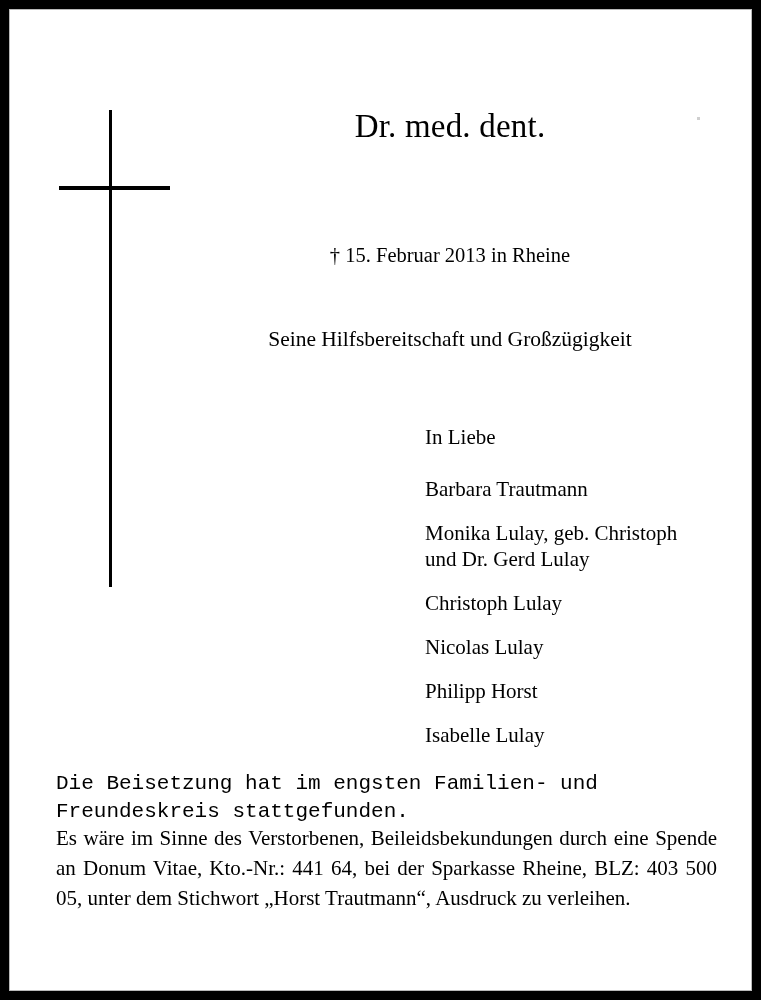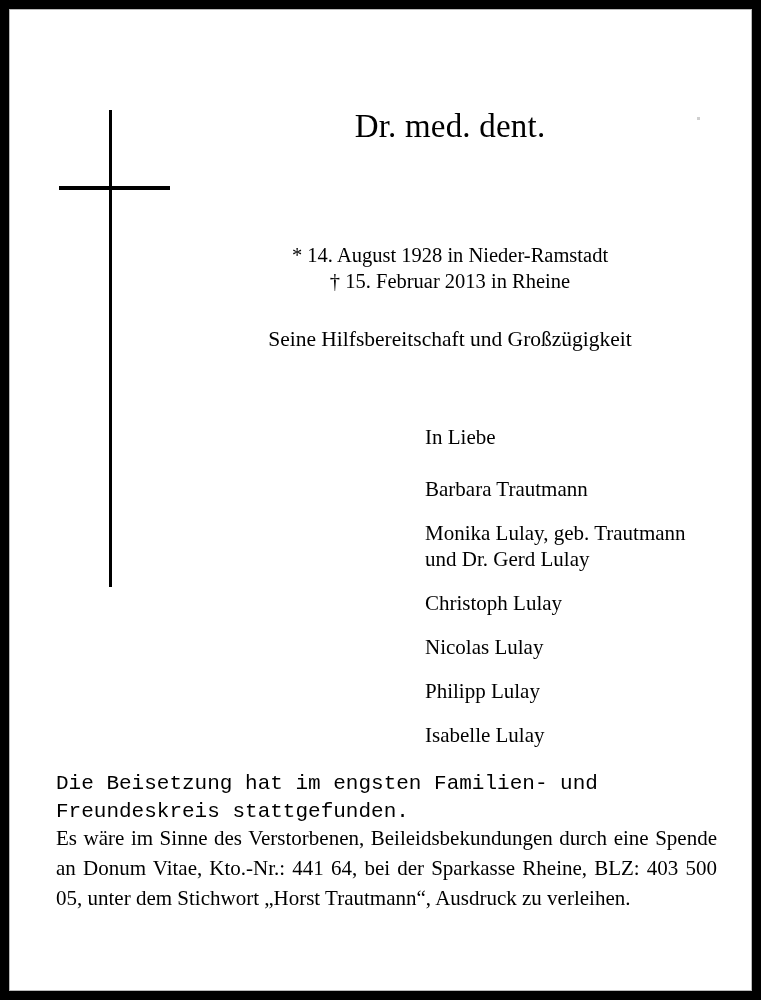--- a/index.html
+++ b/index.html
@@ -187,36 +187,35 @@
     <div class="cross-vertical"></div>
     <div class="cross-horizontal"></div>
 
     <div class="scan-speck"></div>
 
     <div class="header-block">
       <div class="honorific">Dr. med. dent.</div>
     </div>
 
     <div class="dates-block">
-      <div class="date-birth">* 14. August 1928 in Nieder-Ramstadt</div>
       <div class="date-death">†  15. Februar 2013 in Rheine</div>
     </div>
 
     <div class="dedication-block">
       <div>Seine Hilfsbereitschaft und Großzügigkeit</div>
     </div>
 
     <div class="mourners-block">
       <div class="mourners-intro">In Liebe</div>
       <div class="mourners-list">
           <div class="mourner"><span>Barbara Trautmann</span></div>
-          <div class="mourner"><span>Monika Lulay, geb. Trautmann</span><span class="line2">und Dr. Gerd Lulay</span></div>
+          <div class="mourner"><span>Monika Lulay, geb. Christoph</span><span class="line2">und Dr. Gerd Lulay</span></div>
           <div class="mourner"><span>Christoph Lulay</span></div>
           <div class="mourner"><span>Nicolas Lulay</span></div>
-          <div class="mourner"><span>Philipp Lulay</span></div>
+          <div class="mourner"><span>Philipp Horst</span></div>
           <div class="mourner"><span>Isabelle Lulay</span></div>
         </div>
     </div>
 
 
     <div class="burial-block">Die Beisetzung hat im engsten Familien- und Freundeskreis stattgefunden.</div>
 
     <div class="donation-block">Es wäre im Sinne des Verstorbenen, Beileidsbekundungen durch eine Spende an Donum Vitae, Kto.-Nr.: 441 64, bei der Sparkasse Rheine, BLZ: 403 500 05, unter dem Stichwort „Horst Trautmann“, Ausdruck zu verleihen.</div>
 
   </div>

